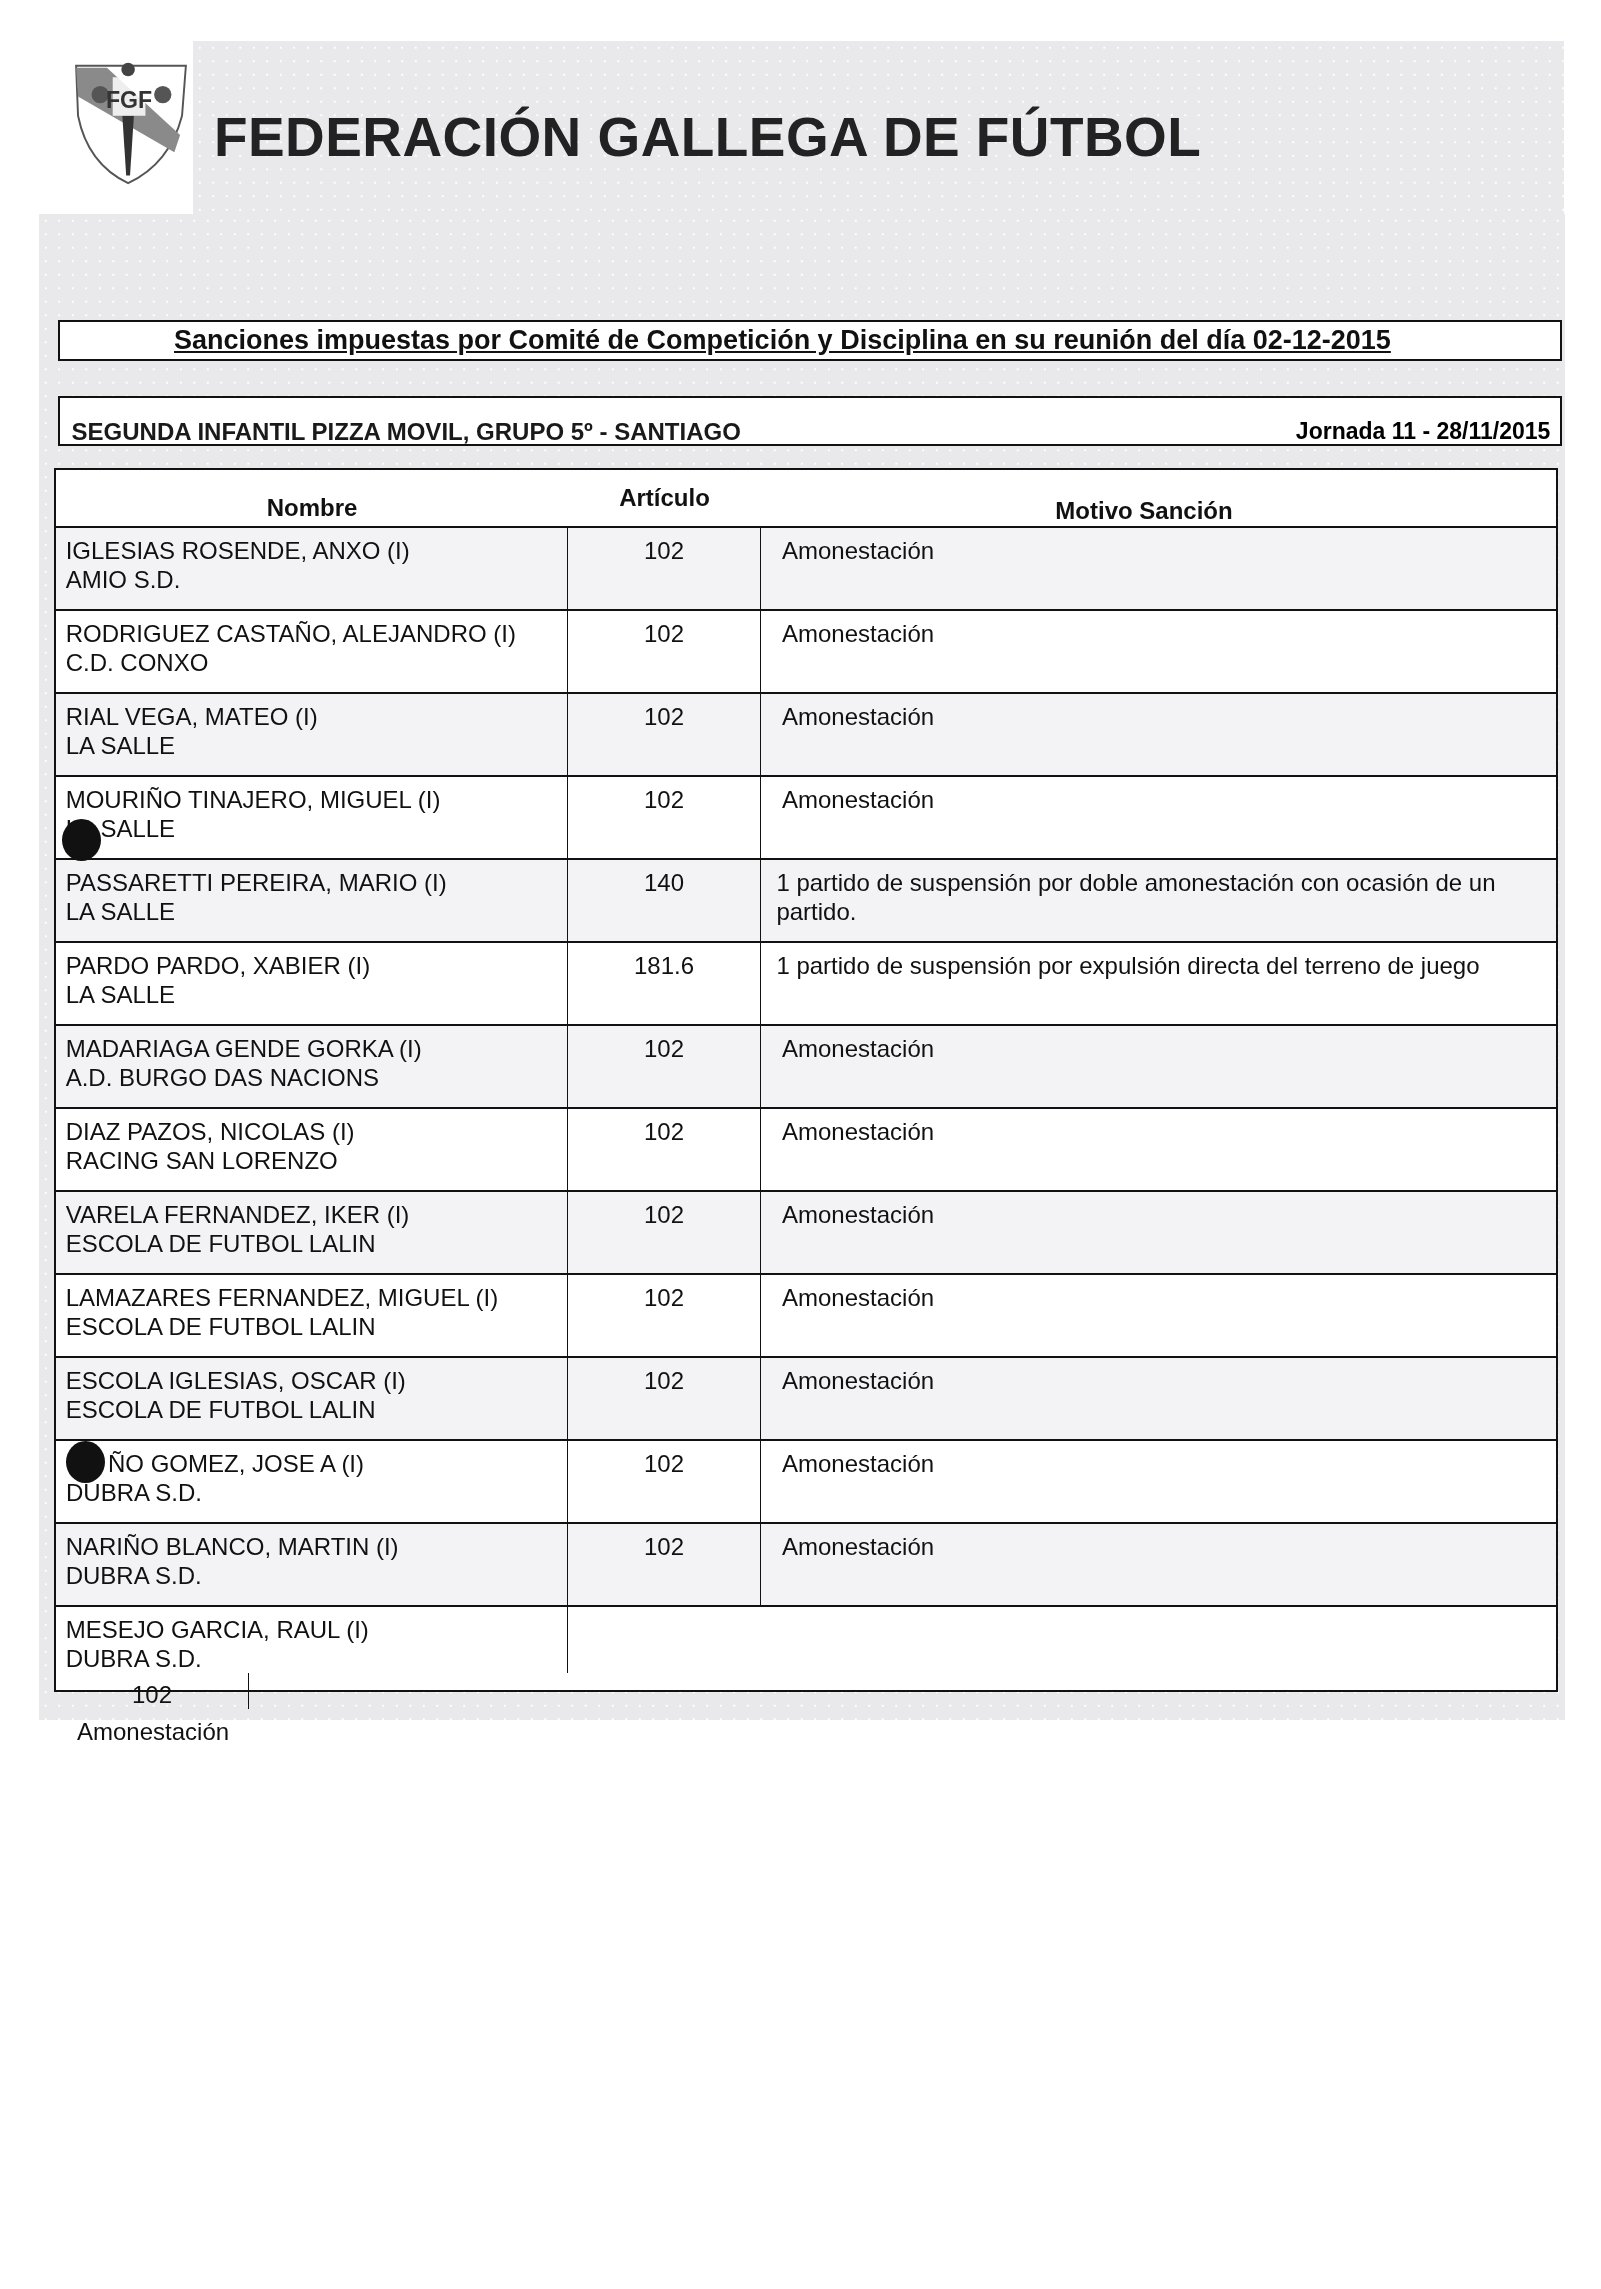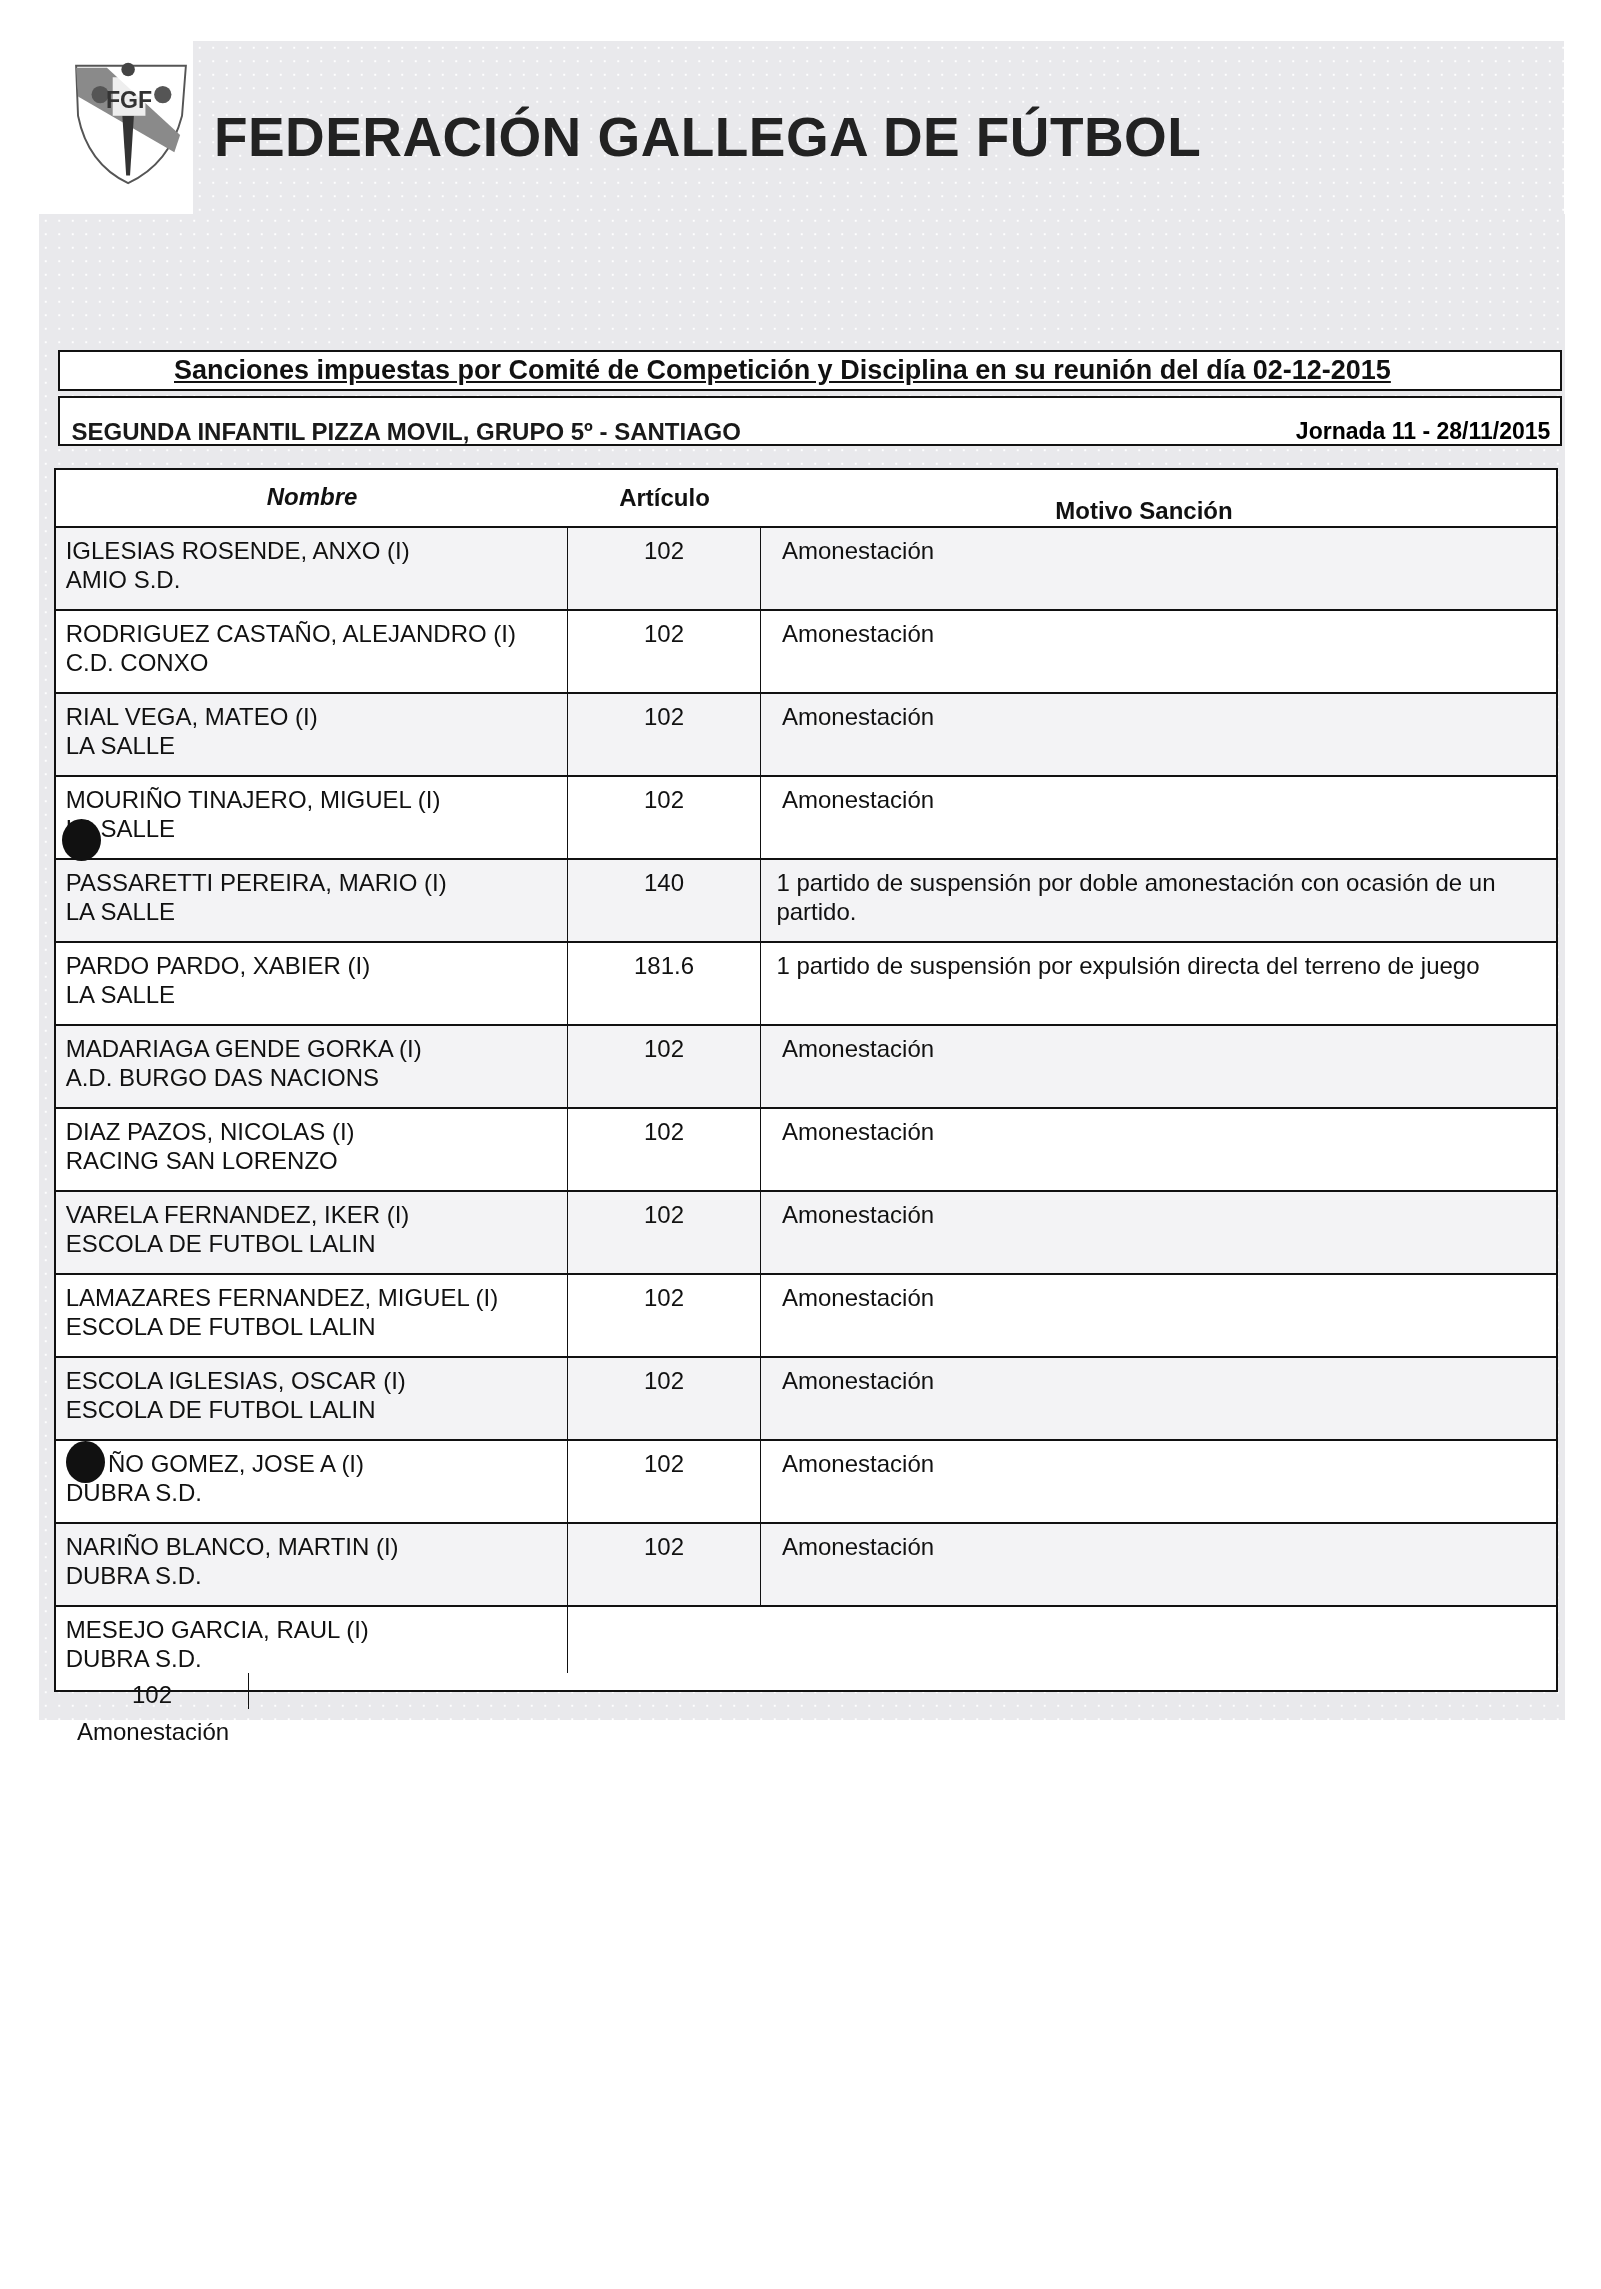--- a/index.html
+++ b/index.html
@@ -32,21 +32,21 @@
     }
     .org-title {
       position: absolute; left: 214px; top: 104px;
       font-size: 56px; font-weight: bold; letter-spacing: 0.5px;
       color: #222;
       transform: scaleX(0.98); transform-origin: left;
     }
 
     
     .title-box {
-      position: absolute; left: 58px; top: 350px; width: 1504px; height: 41px;
+      position: absolute; left: 58px; top: 320px; width: 1504px; height: 41px;
       background: #fff; border: 2.9px solid #111;
       font-size: 27px; font-weight: bold; text-decoration: underline;
       display: flex; align-items: center;
       padding-left: 114px;
       white-space: nowrap;
     }
 
     
     .comp-box {
       position: absolute; left: 58px; top: 396px; width: 1504px; height: 50px;
@@ -59,21 +59,21 @@
 
     
     .table {
       position: absolute; left: 54px; top: 468px; width: 1504px;
       border: 2.9px solid #111; background: #fff;
     }
     .thead {
       display: flex; height: 58px; border-bottom: 2.9px solid #111; background: #fff;
     }
     .th { font-size: 24px; font-weight: bold; display: flex; justify-content: center; }
-    .th.nombre { width: 512px; align-items: flex-start; padding-top: 13px; font-style: italic; }
+    .th.nombre { width: 512px; align-items: flex-start; padding-top: 24px; }
     .th.articulo { width: 193px; align-items: flex-start; padding-top: 13.5px; }
     .th.motivo { flex: 1; align-items: flex-start; padding-top: 19.3px; padding-right: 29px; margin-top: 8px; }
 
     .row {
       display: flex; height: 83px; border-bottom: 2.9px solid #111;
     }
     .row:last-child { border-bottom: none; flex-direction: column; }
     .row:nth-child(even) { background: #f3f3f5; }
     .row:nth-child(odd) { background: #ffffff; }
     .cell { font-size: 24px; line-height: 29px; }

